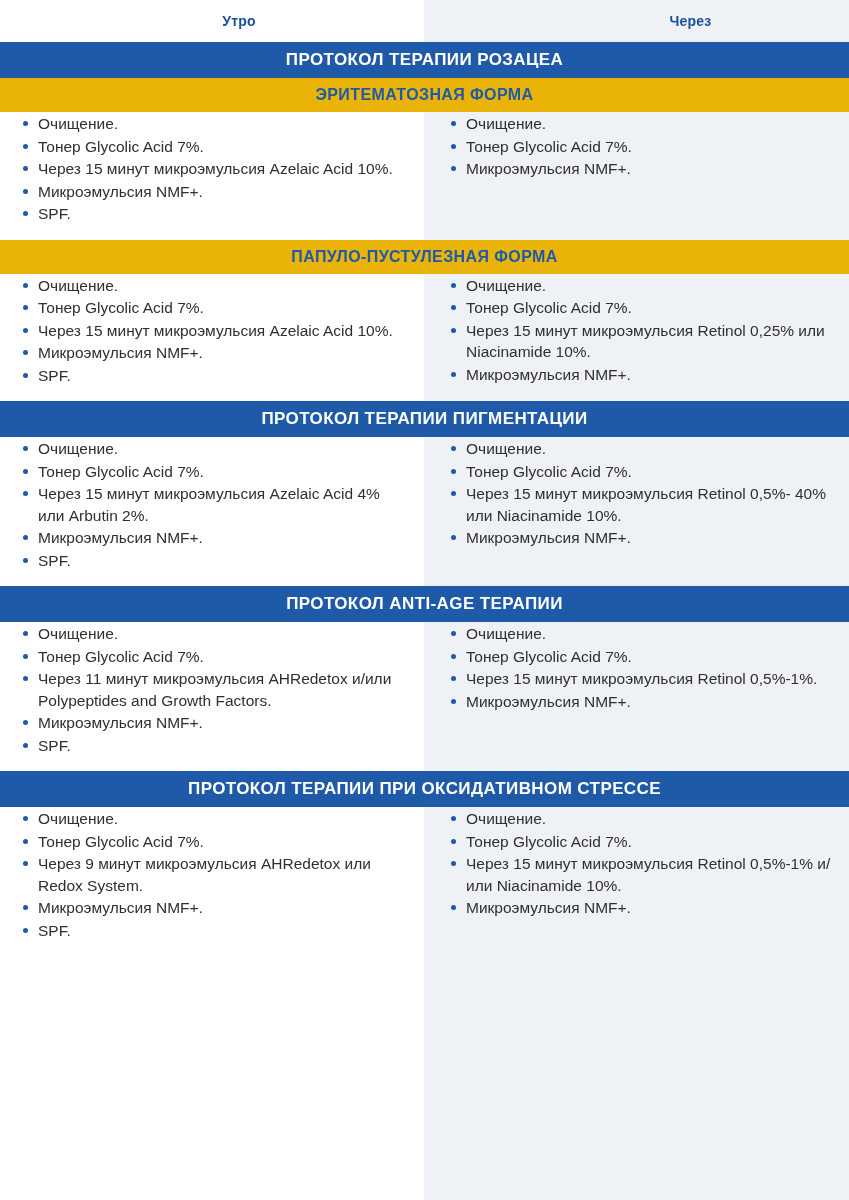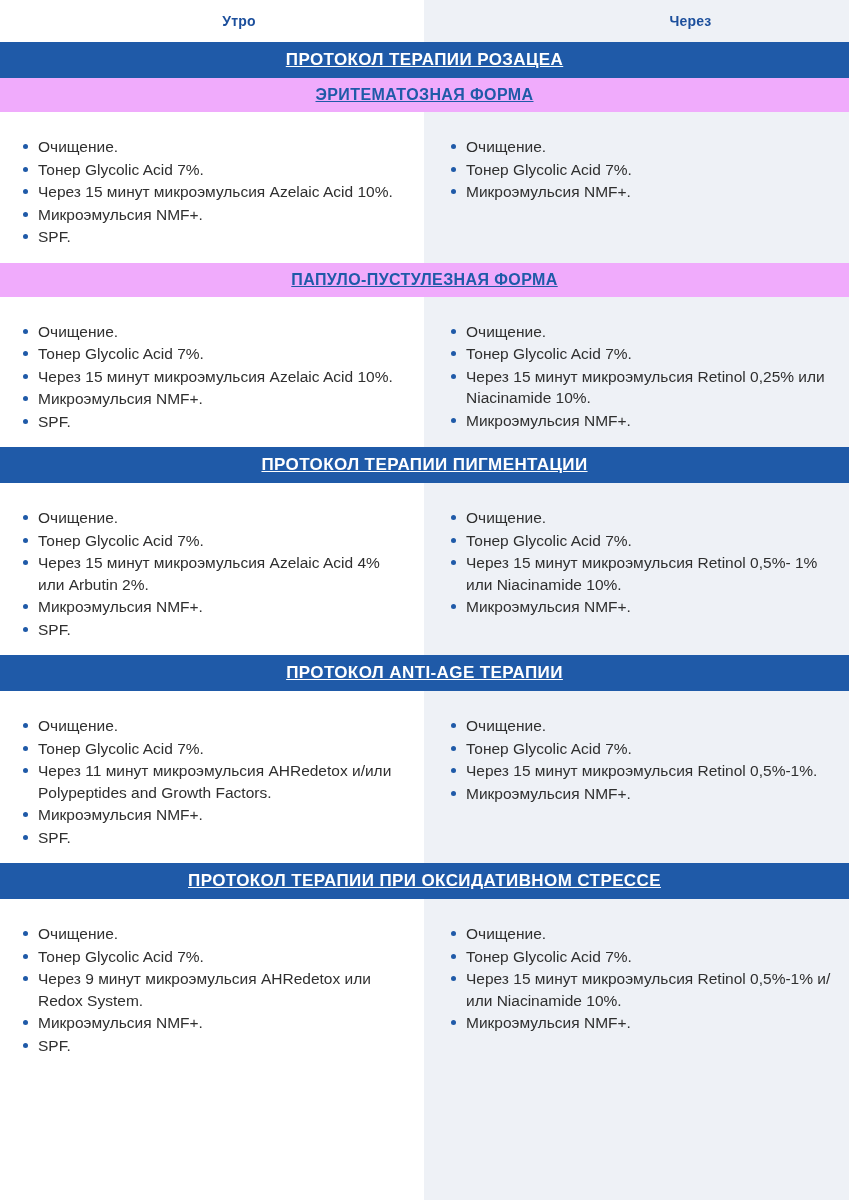--- a/index.html
+++ b/index.html
@@ -56,41 +56,40 @@
   
   .band {
     height: 36px;
     display: flex;
     align-items: center;
     justify-content: center;
     font-size: 17px;
     font-weight: bold;
     letter-spacing: .4px;
     text-transform: uppercase;
-    text-decoration: underline;
   }
   .band.primary {
     background: #1f5aa8;
     color: #ffffff;
   }
   .band.secondary {
-    background: #f0abfc;
+    background: #eab308;
     color: #1f5aa8;
     height: 34px;
     font-size: 16px;
   }
   
   .row {
     display: flex;
     align-items: flex-start;
   }
   .cell {
     flex: 0 0 424px;
     box-sizing: border-box;
-    padding: 24px 18px 14px 18px;
+    padding: 1px 18px 14px 18px;
   }
   .cell.right {
     flex: 0 0 425px;
     padding-left: 22px;
   }
   ul.steps {
     list-style: none;
     margin: 0;
     padding: 0;
   }
@@ -175,21 +174,21 @@
               <li>Тонер Glycolic Acid 7%.</li>
               <li>Через 15 минут микроэмульсия Azelaic Acid 4% или Arbutin 2%.</li>
               <li>Микроэмульсия NMF+.</li>
               <li>SPF.</li>
             </ul>
           </div>
           <div class="cell right">
             <ul class="steps">
               <li>Очищение.</li>
               <li>Тонер Glycolic Acid 7%.</li>
-              <li>Через 15 минут микроэмульсия Retinol 0,5%- 1% или Niacinamide 10%.</li>
+              <li>Через 15 минут микроэмульсия Retinol 0,5%- 40% или Niacinamide 10%.</li>
               <li>Микроэмульсия NMF+.</li>
             </ul>
           </div>
         </div>
         <div class="band primary">ПРОТОКОЛ ANTI-AGE ТЕРАПИИ</div>
         <div class="row">
           <div class="cell">
             <ul class="steps">
               <li>Очищение.</li>
               <li>Тонер Glycolic Acid 7%.</li>

